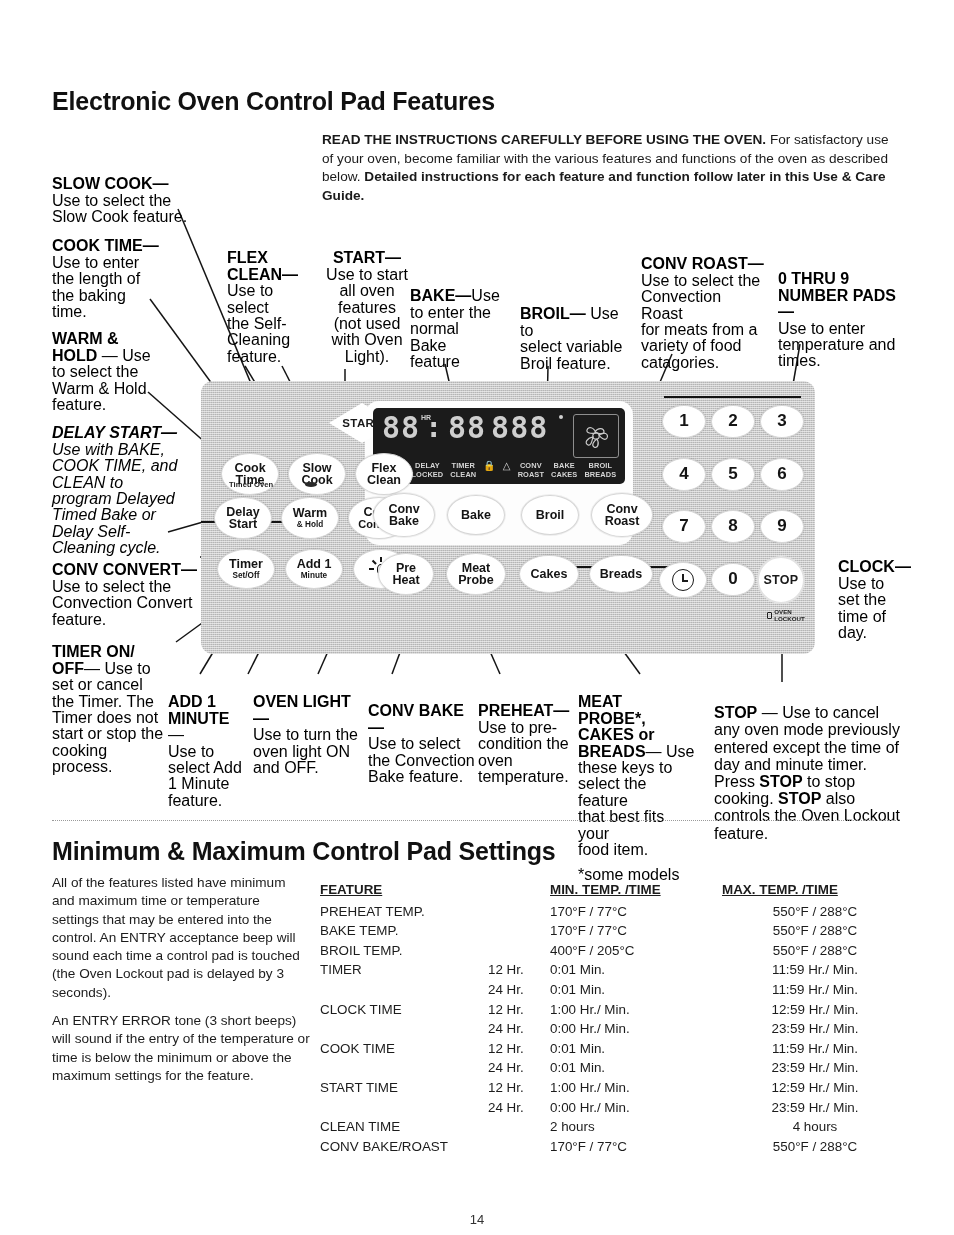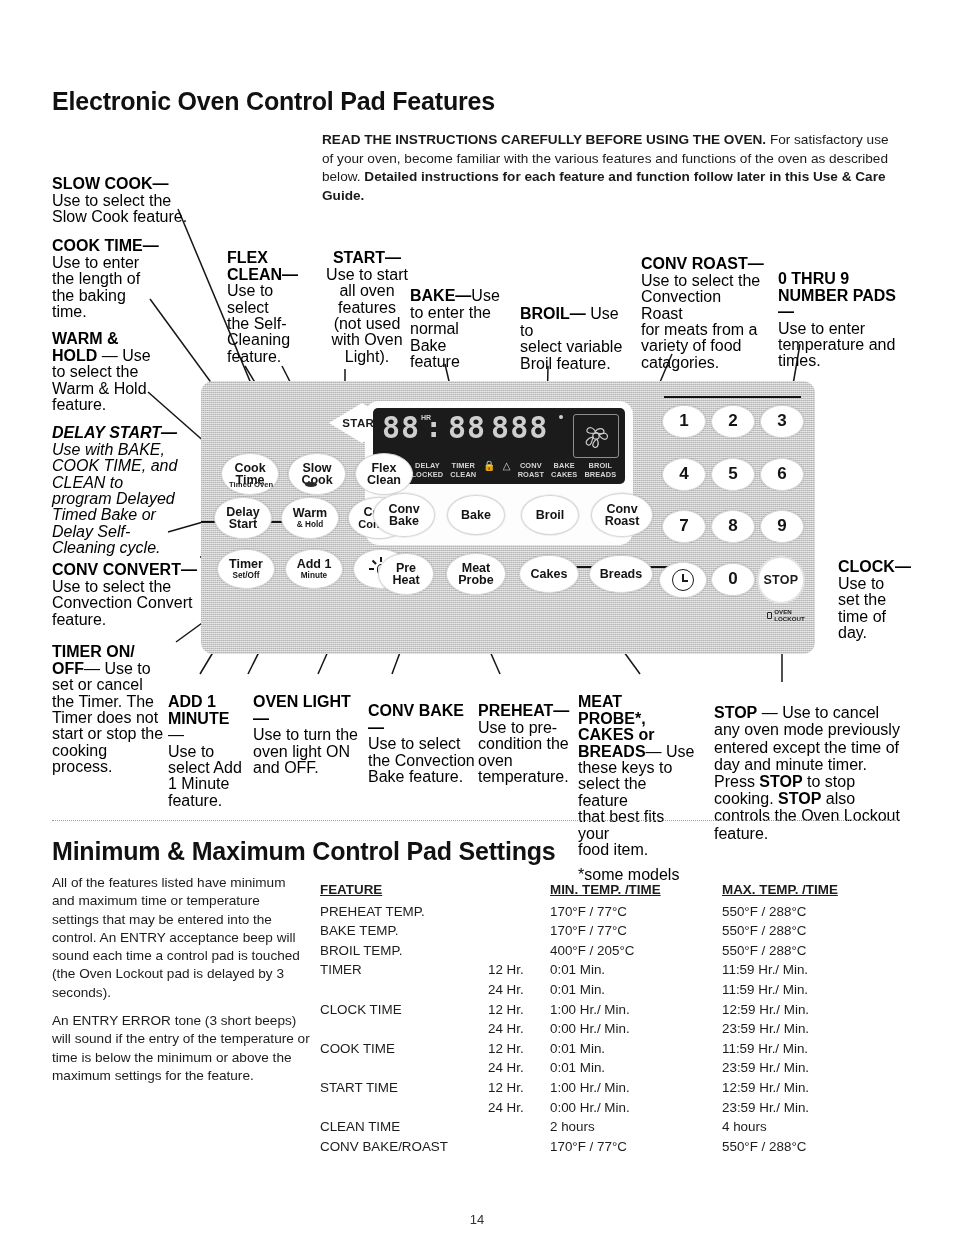--- a/index.html
+++ b/index.html
@@ -213,21 +213,21 @@
   }
   #settings-table table { border-collapse:collapse; width:100%; }
   #settings-table th {
     text-align:left; font-weight:bold; text-decoration:underline;
     padding:0 0 2px 0; font-size:13.4px;
   }
   #settings-table td { padding:0; vertical-align:top; }
   .col-feature { width:168px; }
   .col-hr      { width:62px; }
   .col-min     { width:172px; }
-  .col-max     { width:auto; }
+  .col-max     { width:auto;text-align:center; }
 
   
   #page-number {
     position:absolute; left:0; top:1178px; width:954px;
     text-align:center; font-size:13px; color:#333;
   }
 </style>
 </head>
 <body>
 

